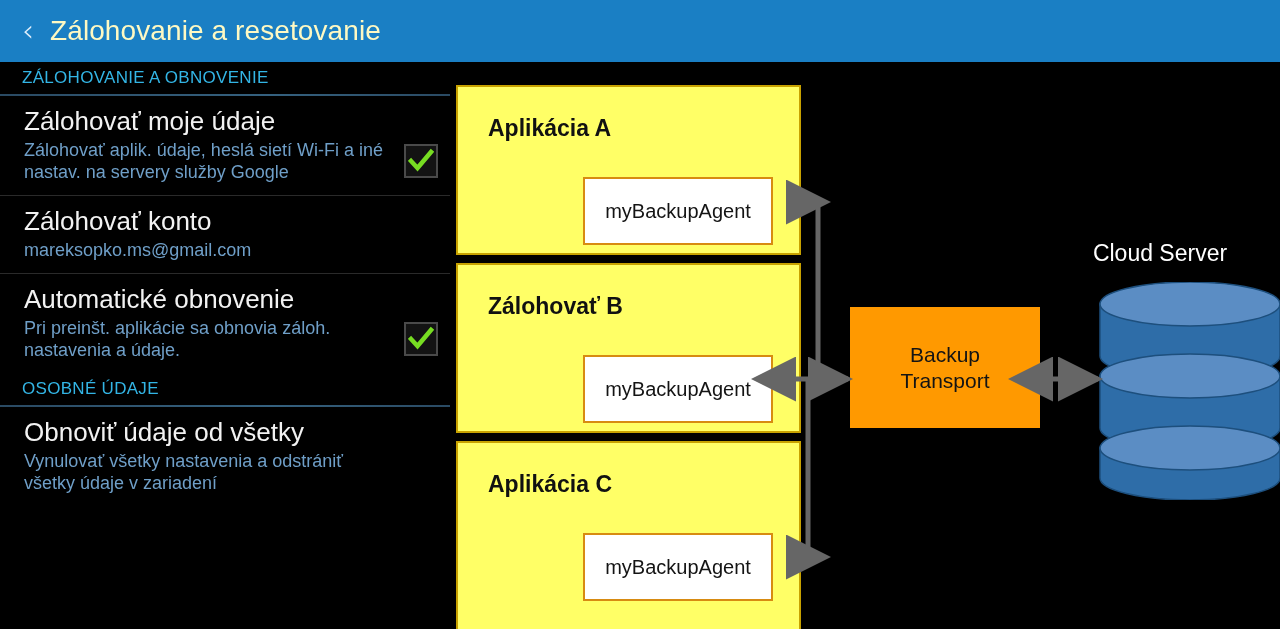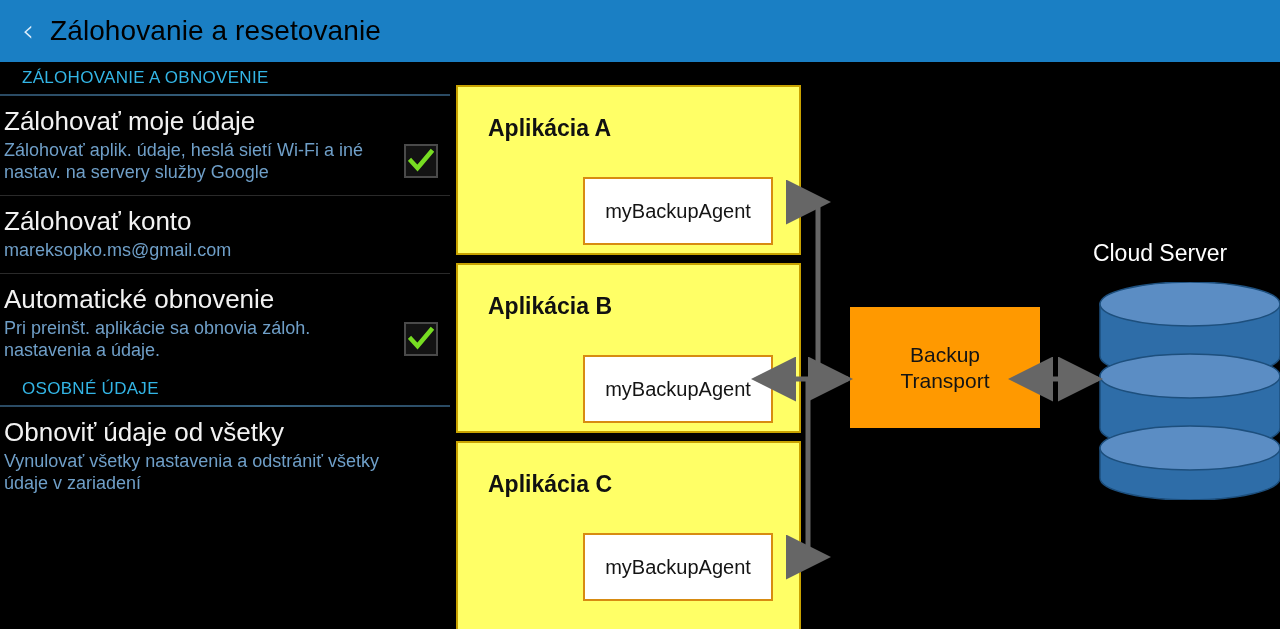--- a/index.html
+++ b/index.html
@@ -35,21 +35,21 @@
     width: 40px;
     margin-left: 8px;
     text-align: center;
     color: #dfeefb;
     font-size: 30px;
     line-height: 30px;
     font-weight: 300;
     font-family: "DejaVu Sans", sans-serif;
   }
   #action-bar-title {
-    color: #000000;
+    color: #fef9c3;
     font-size: 28px;
     line-height: 30px;
     font-weight: 400;
     letter-spacing: 0.1px;
     margin-left: 2px;
   }
 
   
   #settings-pane {
     position: absolute;
@@ -71,21 +71,21 @@
   .pref-row {
     position: relative;
     display: flex;
     align-items: flex-start;
     padding: 10px 0 12px 0;
     border-bottom: 1px solid #2a2a2a;
   }
   .pref-row.no-rule { border-bottom: none; }
   .pref-text {
     flex: 1 1 auto;
-    padding-left: 4px;
+    padding-left: 24px;
     padding-right: 6px;
     min-width: 0;
   }
   .pref-title {
     color: #f2f2f2;
     font-size: 26px;
     line-height: 30px;
     font-weight: 400;
   }
   .pref-summary {
@@ -235,21 +235,21 @@
   </div>
 
   <div id="diagram">
 
     <div class="app-box" style="left:6px; top:23px; width:345px; height:170px;">
       <div class="app-label">Aplikácia A</div>
       <div class="agent-box" style="left:125px; top:90px; width:190px; height:68px;">myBackupAgent</div>
     </div>
 
     <div class="app-box" style="left:6px; top:201px; width:345px; height:170px;">
-      <div class="app-label">Aplikácia B</div>
+      <div class="app-label">Zálohovať B</div>
       <div class="agent-box" style="left:125px; top:90px; width:190px; height:68px;">myBackupAgent</div>
     </div>
 
     <div class="app-box" style="left:6px; top:379px; width:345px; height:219px;">
       <div class="app-label">Aplikácia C</div>
       <div class="agent-box" style="left:125px; top:90px; width:190px; height:68px;">myBackupAgent</div>
     </div>
 
     <div id="transport-box">
       <div>

